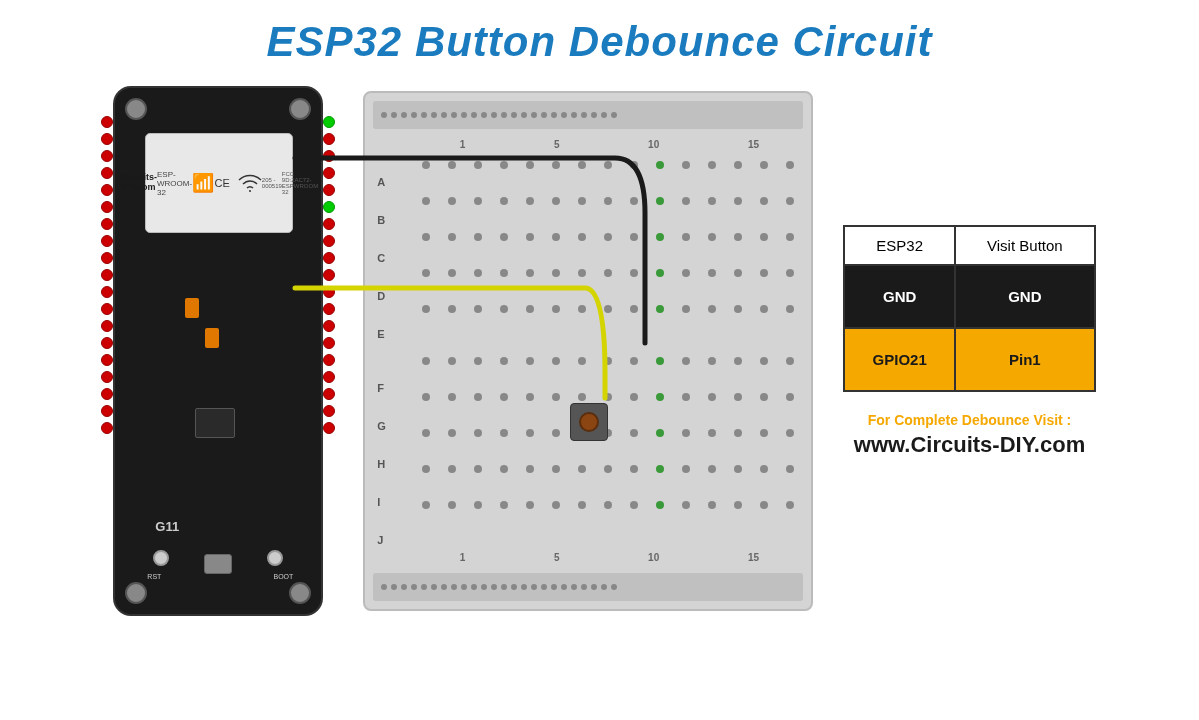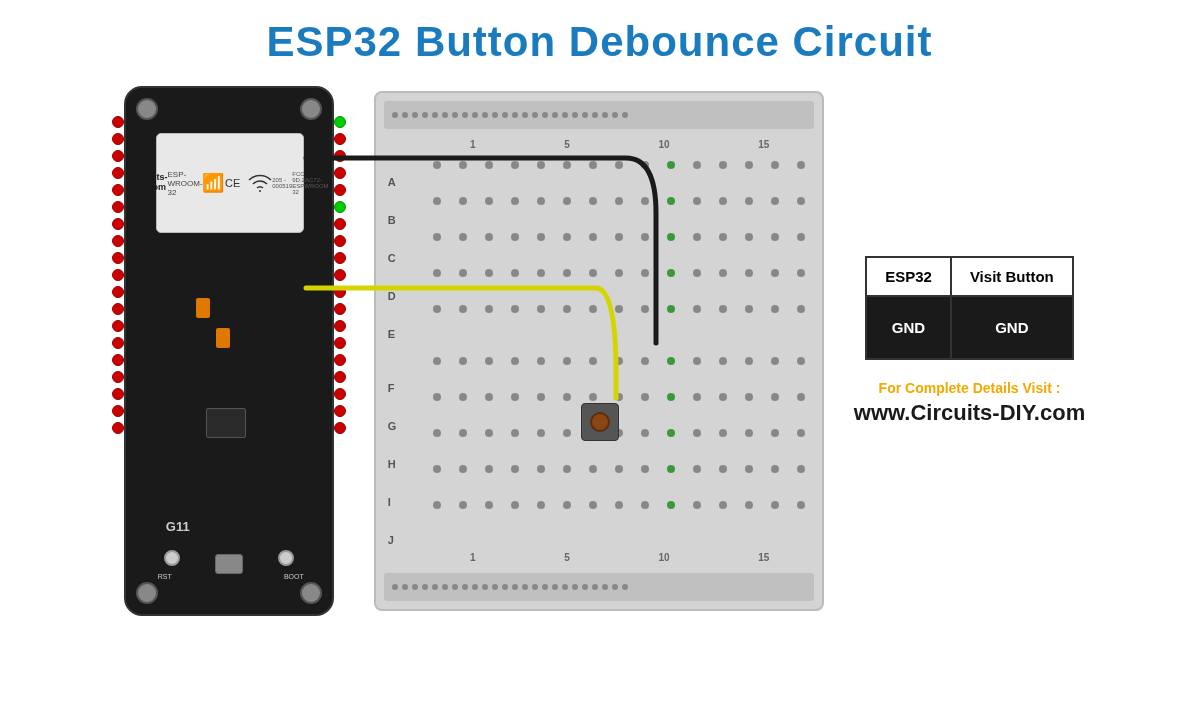--- a/index.html
+++ b/index.html
@@ -12,20 +12,21 @@
       position: relative;
     }
 
     .title {
       text-align: center;
       padding-top: 18px;
       font-size: 42px;
       font-weight: 900;
       color: #1a7bbf;
       letter-spacing: 1px;
+      font-style: italic;
     }
 
     .diagram-area {
       display: flex;
       flex-direction: row;
       align-items: center;
       justify-content: center;
       margin-top: 20px;
       gap: 0px;
       position: relative;
@@ -285,23 +286,23 @@
       flex-shrink: 0;
     }
 
     .connection-table {
       border-collapse: collapse;
       border: 2px solid #333;
       font-size: 15px;
     }
     .connection-table th {
       background: #ffffff;
-      padding: 10px 18px;
+      padding: 10px 31px;
       border: 2px solid #333;
-      font-weight: bold;
+      font-weight: normal;
       text-align: right;
     }
     .connection-table td {
       padding: 22px 22px;
       border: 2px solid #333;
       text-align: center;
       font-weight: bold;
     }
     .td-gnd {
       background: #1a1a1a;
@@ -693,22 +694,26 @@
           <tr>
             <th>ESP32</th>
             <th>Visit Button</th>
           </tr>
         </thead>
         <tbody>
           <tr>
             <td class="td-gnd">GND</td>
             <td class="td-gnd">GND</td>
           </tr>
+          <tr>
+            <td class="td-gpio">GPIO21</td>
+            <td class="td-pin1">Pin1</td>
+          </tr>
         </tbody>
       </table>
 
-      <div class="visit-text" style="margin-top:20px;">For Complete Details Visit :</div>
+      <div class="visit-text" style="margin-top:20px;">For Complete Debounce Visit :</div>
       <div class="website-text">www.Circuits-DIY.com</div>
     </div>
 
   </div>
 
 </div>
 
 </body></html>

